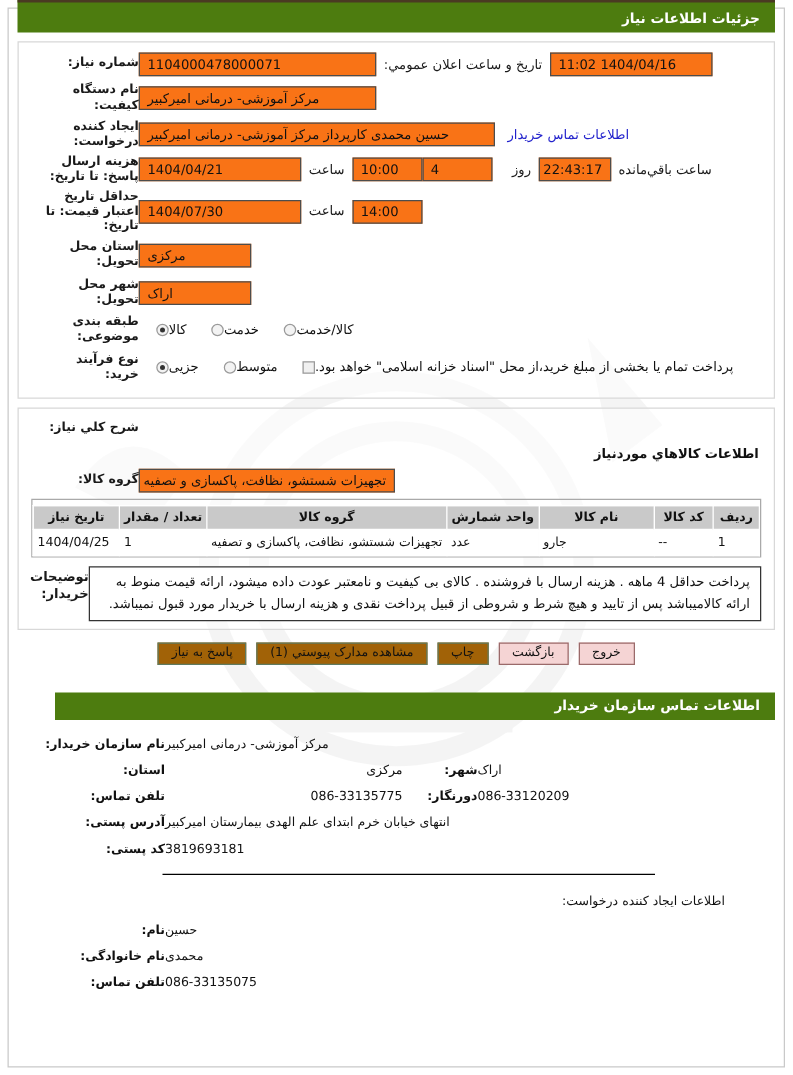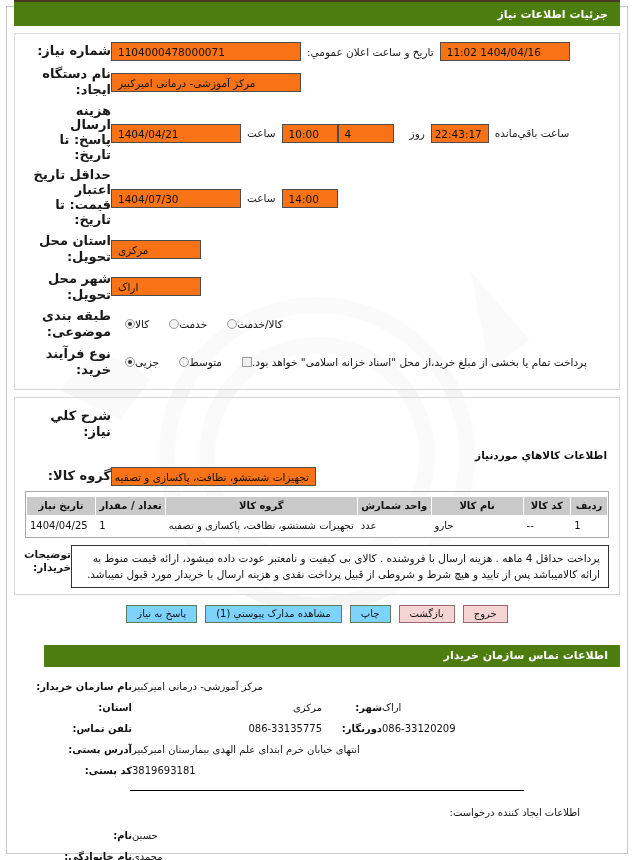--- a/index.html
+++ b/index.html
@@ -85,21 +85,21 @@
     display: flex;
     flex-direction: row-reverse;
     justify-content: flex-start;
     align-items: center;
     margin-bottom: 5px;
   }
   .lbl {
     width: 86px;
     min-width: 86px;
     text-align: right;
-    font-size: 13px;
+    font-size: 10px;
     font-weight: bold;
     color: #1a1a1a;
     padding-left: 6px;
     box-sizing: border-box;
     line-height: 1.25;
   }
   .lbl.two { line-height: 1.15; }
   .box {
     border: 1px solid #4d4d4d;
     background: #f97316;
@@ -248,21 +248,21 @@
   .btnrow {
     display: flex;
     flex-direction: row-reverse;
     justify-content: center;
     align-items: center;
     gap: 8px;
     margin: 10px 0 0 0;
   }
   .btn {
     border: 1px solid #5f7a5f;
-    background: #7dd3fc;
+    background: #a16207;
     font-size: 10px;
     height: 18px;
     line-height: 16px;
     padding: 0 10px;
     box-sizing: border-box;
     color: #111;
     cursor: pointer;
     white-space: nowrap;
     font-family: inherit;
     border-radius: 0;
@@ -337,24 +337,29 @@
     <div class="panel">
 
       <div class="row">
         <div class="lbl">شماره نیاز:</div>
         <div class="box w-big">1104000478000071</div>
         <div class="inline-lbl">تاریخ و ساعت اعلان عمومي:</div>
         <div class="box w-date">1404/04/16 11:02</div>
       </div>
 
       <div class="row">
-        <div class="lbl">نام دستگاه ایجاد:</div>
+        <div class="lbl">نام دستگاه کیفیت:</div>
         <div class="box w-mid">مرکز آموزشی- درمانی  امیرکبیر</div>
       </div>
 
+      <div class="row">
+        <div class="lbl two">ایجاد کننده درخواست:</div>
+        <div class="box" style="width:285px">حسین محمدی کارپرداز مرکز آموزشی- درمانی  امیرکبیر</div>
+        <div class="link">اطلاعات تماس خریدار</div>
+      </div>
 
       <div class="row">
         <div class="lbl two">هزینه ارسال پاسخ: تا تاریخ:</div>
         <div class="box w-date">1404/04/21</div>
         <div class="inline-lbl">ساعت</div>
         <div class="box w-time">10:00</div>
         <div class="box w-days" style="margin-right:10px">4</div>
         <div class="inline-lbl">روز</div>
         <div class="box w-clock">22:43:17</div>
         <div class="inline-lbl">ساعت باقي‌مانده</div>

